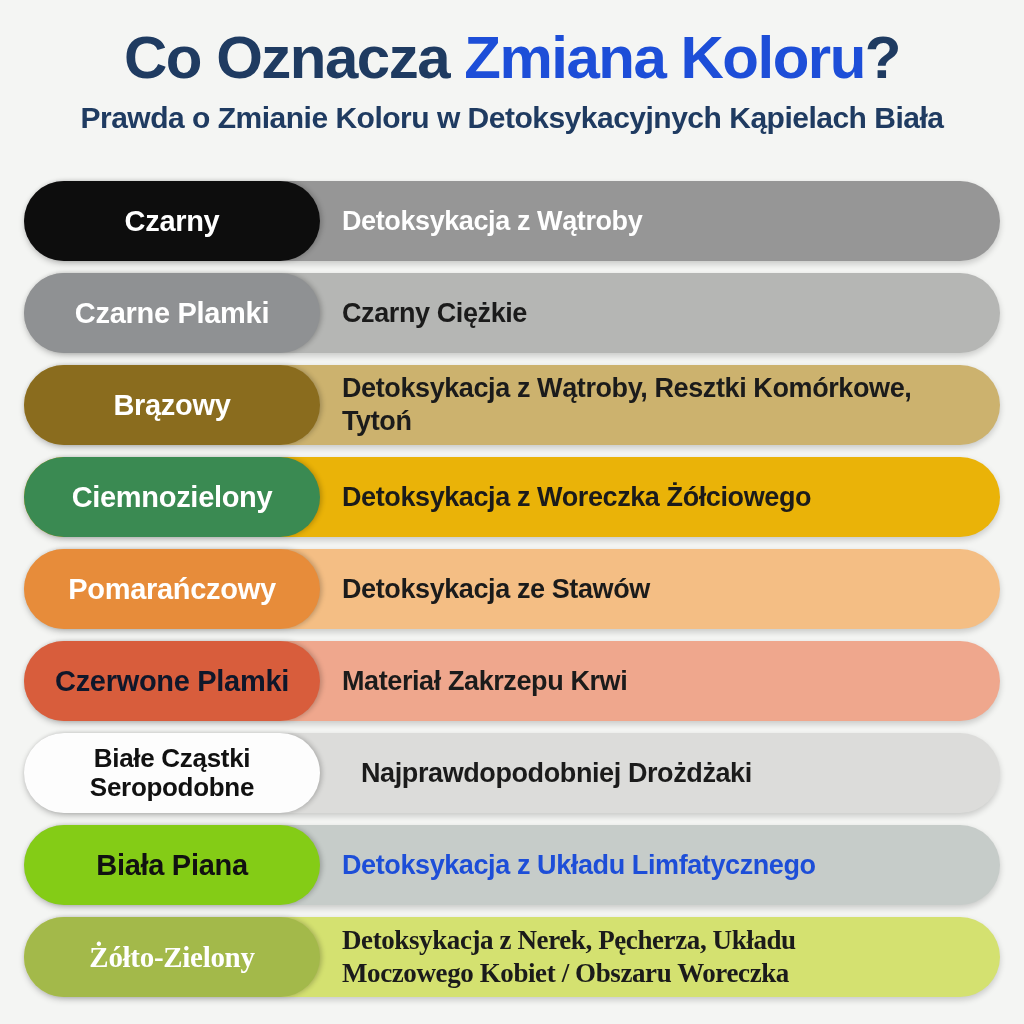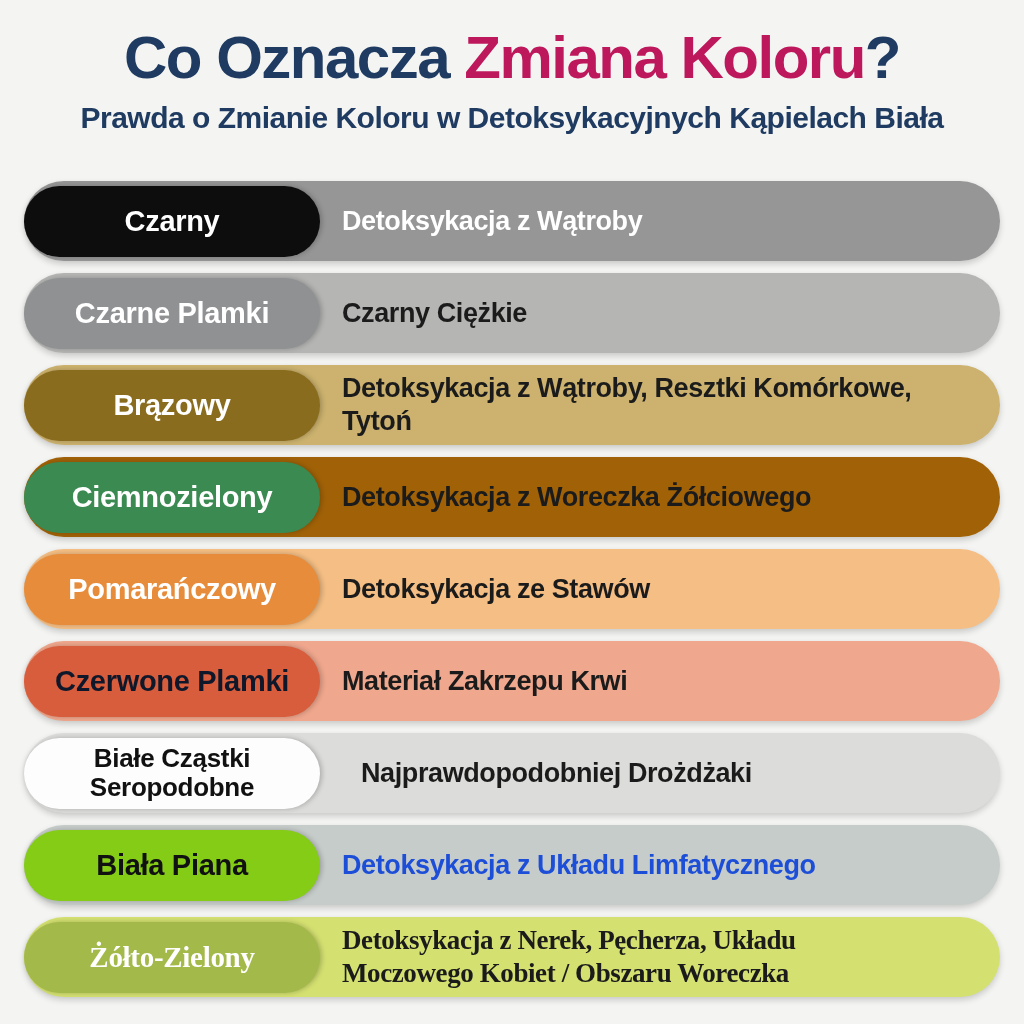--- a/index.html
+++ b/index.html
@@ -36,21 +36,21 @@
   .row {
     position: relative;
     height: 80px;
     border-radius: 40px;
     display: flex;
     align-items: center;
     box-shadow: 0 3px 6px rgba(0,0,0,0.18);
   }
   .pill {
     flex: 0 0 296px;
-    height: 71px;
+    height: 80px;
     border-radius: 40px;
     display: flex;
     flex-direction: column;
     align-items: center;
     justify-content: center;
     text-align: center;
     box-shadow: 2px 0 5px rgba(0,0,0,0.22);
     z-index: 2;
   }
   .pill-label {
@@ -72,21 +72,21 @@
     line-height: 1.22;
   }
   .desc .line { display: block; }
 </style>
 </head>
 <body style="background-color: rgb(244, 245, 243);">
 
 <div class="page">
 
   <div class="header">
-    <h1 class="title"><span style="color: rgb(31, 59, 97);">Co Oznacza </span><span style="color: #be185d;">Zmiana Koloru</span><span style="color: rgb(31, 59, 97);">?</span></h1>
+    <h1 class="title"><span style="color: rgb(31, 59, 97);">Co Oznacza </span><span style="color: #1d4ed8;">Zmiana Koloru</span><span style="color: rgb(31, 59, 97);">?</span></h1>
     <h2 class="subtitle" style="color: rgb(31, 59, 97);">Prawda o Zmianie Koloru w Detoksykacyjnych Kąpielach Biała</h2>
   </div>
 
   <div class="rows">
 
     <div class="row" style="background-color: rgb(150, 150, 150);">
       <div class="pill" style="background-color: rgb(13, 13, 13); color: rgb(255, 255, 255);">
         <span class="pill-label">Czarny</span>
       </div>
       <div class="desc" style="color: rgb(255, 255, 255);">Detoksykacja z Wątroby</div>
@@ -99,21 +99,21 @@
       <div class="desc" style="color: rgb(27, 27, 27);">Czarny Ciężkie</div>
     </div>
 
     <div class="row" style="background-color: rgb(204, 178, 110);">
       <div class="pill" style="background-color: rgb(138, 108, 30); color: rgb(255, 255, 255);">
         <span class="pill-label">Brązowy</span>
       </div>
       <div class="desc" style="color: rgb(27, 27, 27);">Detoksykacja z Wątroby, Resztki Komórkowe, Tytoń</div>
     </div>
 
-    <div class="row" style="background-color: #a16207;">
+    <div class="row" style="background-color: #eab308;">
       <div class="pill" style="background-color: rgb(58, 138, 82); color: rgb(255, 255, 255);">
         <span class="pill-label">Ciemnozielony</span>
       </div>
       <div class="desc" style="color: rgb(27, 27, 27);">Detoksykacja z Woreczka Żółciowego</div>
     </div>
 
     <div class="row" style="background-color: rgb(244, 190, 132);">
       <div class="pill" style="background-color: rgb(231, 140, 58); color: rgb(255, 255, 255);">
         <span class="pill-label">Pomarańczowy</span>
       </div>

